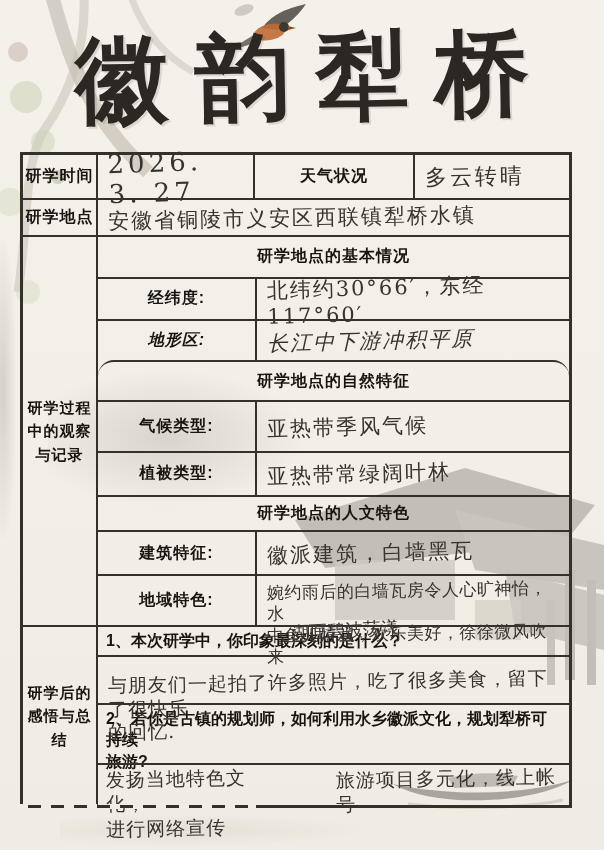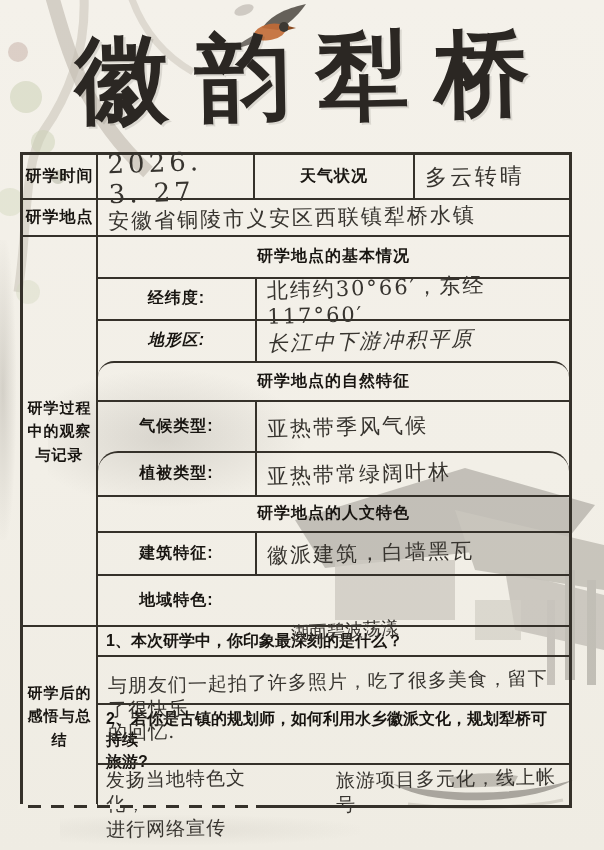--- a/index.html
+++ b/index.html
@@ -159,38 +159,42 @@
 
         <div class="srow cell head" style="height:40px;border-radius:16px;">研学地点的自然特征</div>
 
         <div class="srow" style="height:51px;">
           <div class="cell lblc inlbl">气候类型:</div>
           <div class="cell valc">
             <span class="hand hw-val">亚热带季风气候</span>
           </div>
         </div>
 
-        <div class="srow" style="height:44px;border-radius:20px;">
+        <div class="srow" style="height:44px;">
           <div class="cell lblc inlbl">植被类型:</div>
           <div class="cell valc">
             <span class="hand hw-val">亚热带常绿阔叶林</span>
           </div>
         </div>
 
         <div class="srow cell head" style="height:36px;">研学地点的人文特色</div>
 
         <div class="srow" style="height:44px;">
           <div class="cell lblc inlbl">建筑特征:</div>
           <div class="cell valc">
             <span class="hand hw-val">徽派建筑，白墙黑瓦</span>
           </div>
         </div>
 
         <div class="srow" style="height:51px;">
           <div class="cell lblc inlbl">地域特色:</div>
+          <div class="cell valc" style="display:block;padding-top:4px;">
+            <div class="hand hw-small">婉约雨后的白墙瓦房令人心旷神怡，水</div>
+            <div class="hand hw-small">中鱼儿嬉戏，欢乐美好，徐徐微风吹来</div>
+          </div>
         </div>
 
       </div>
     </div>
 
     <div class="trow" style="height:180px;">
       <div class="sec-side">
         <span>研学后的</span>
         <span>感悟与总</span>
         <span>结</span>

